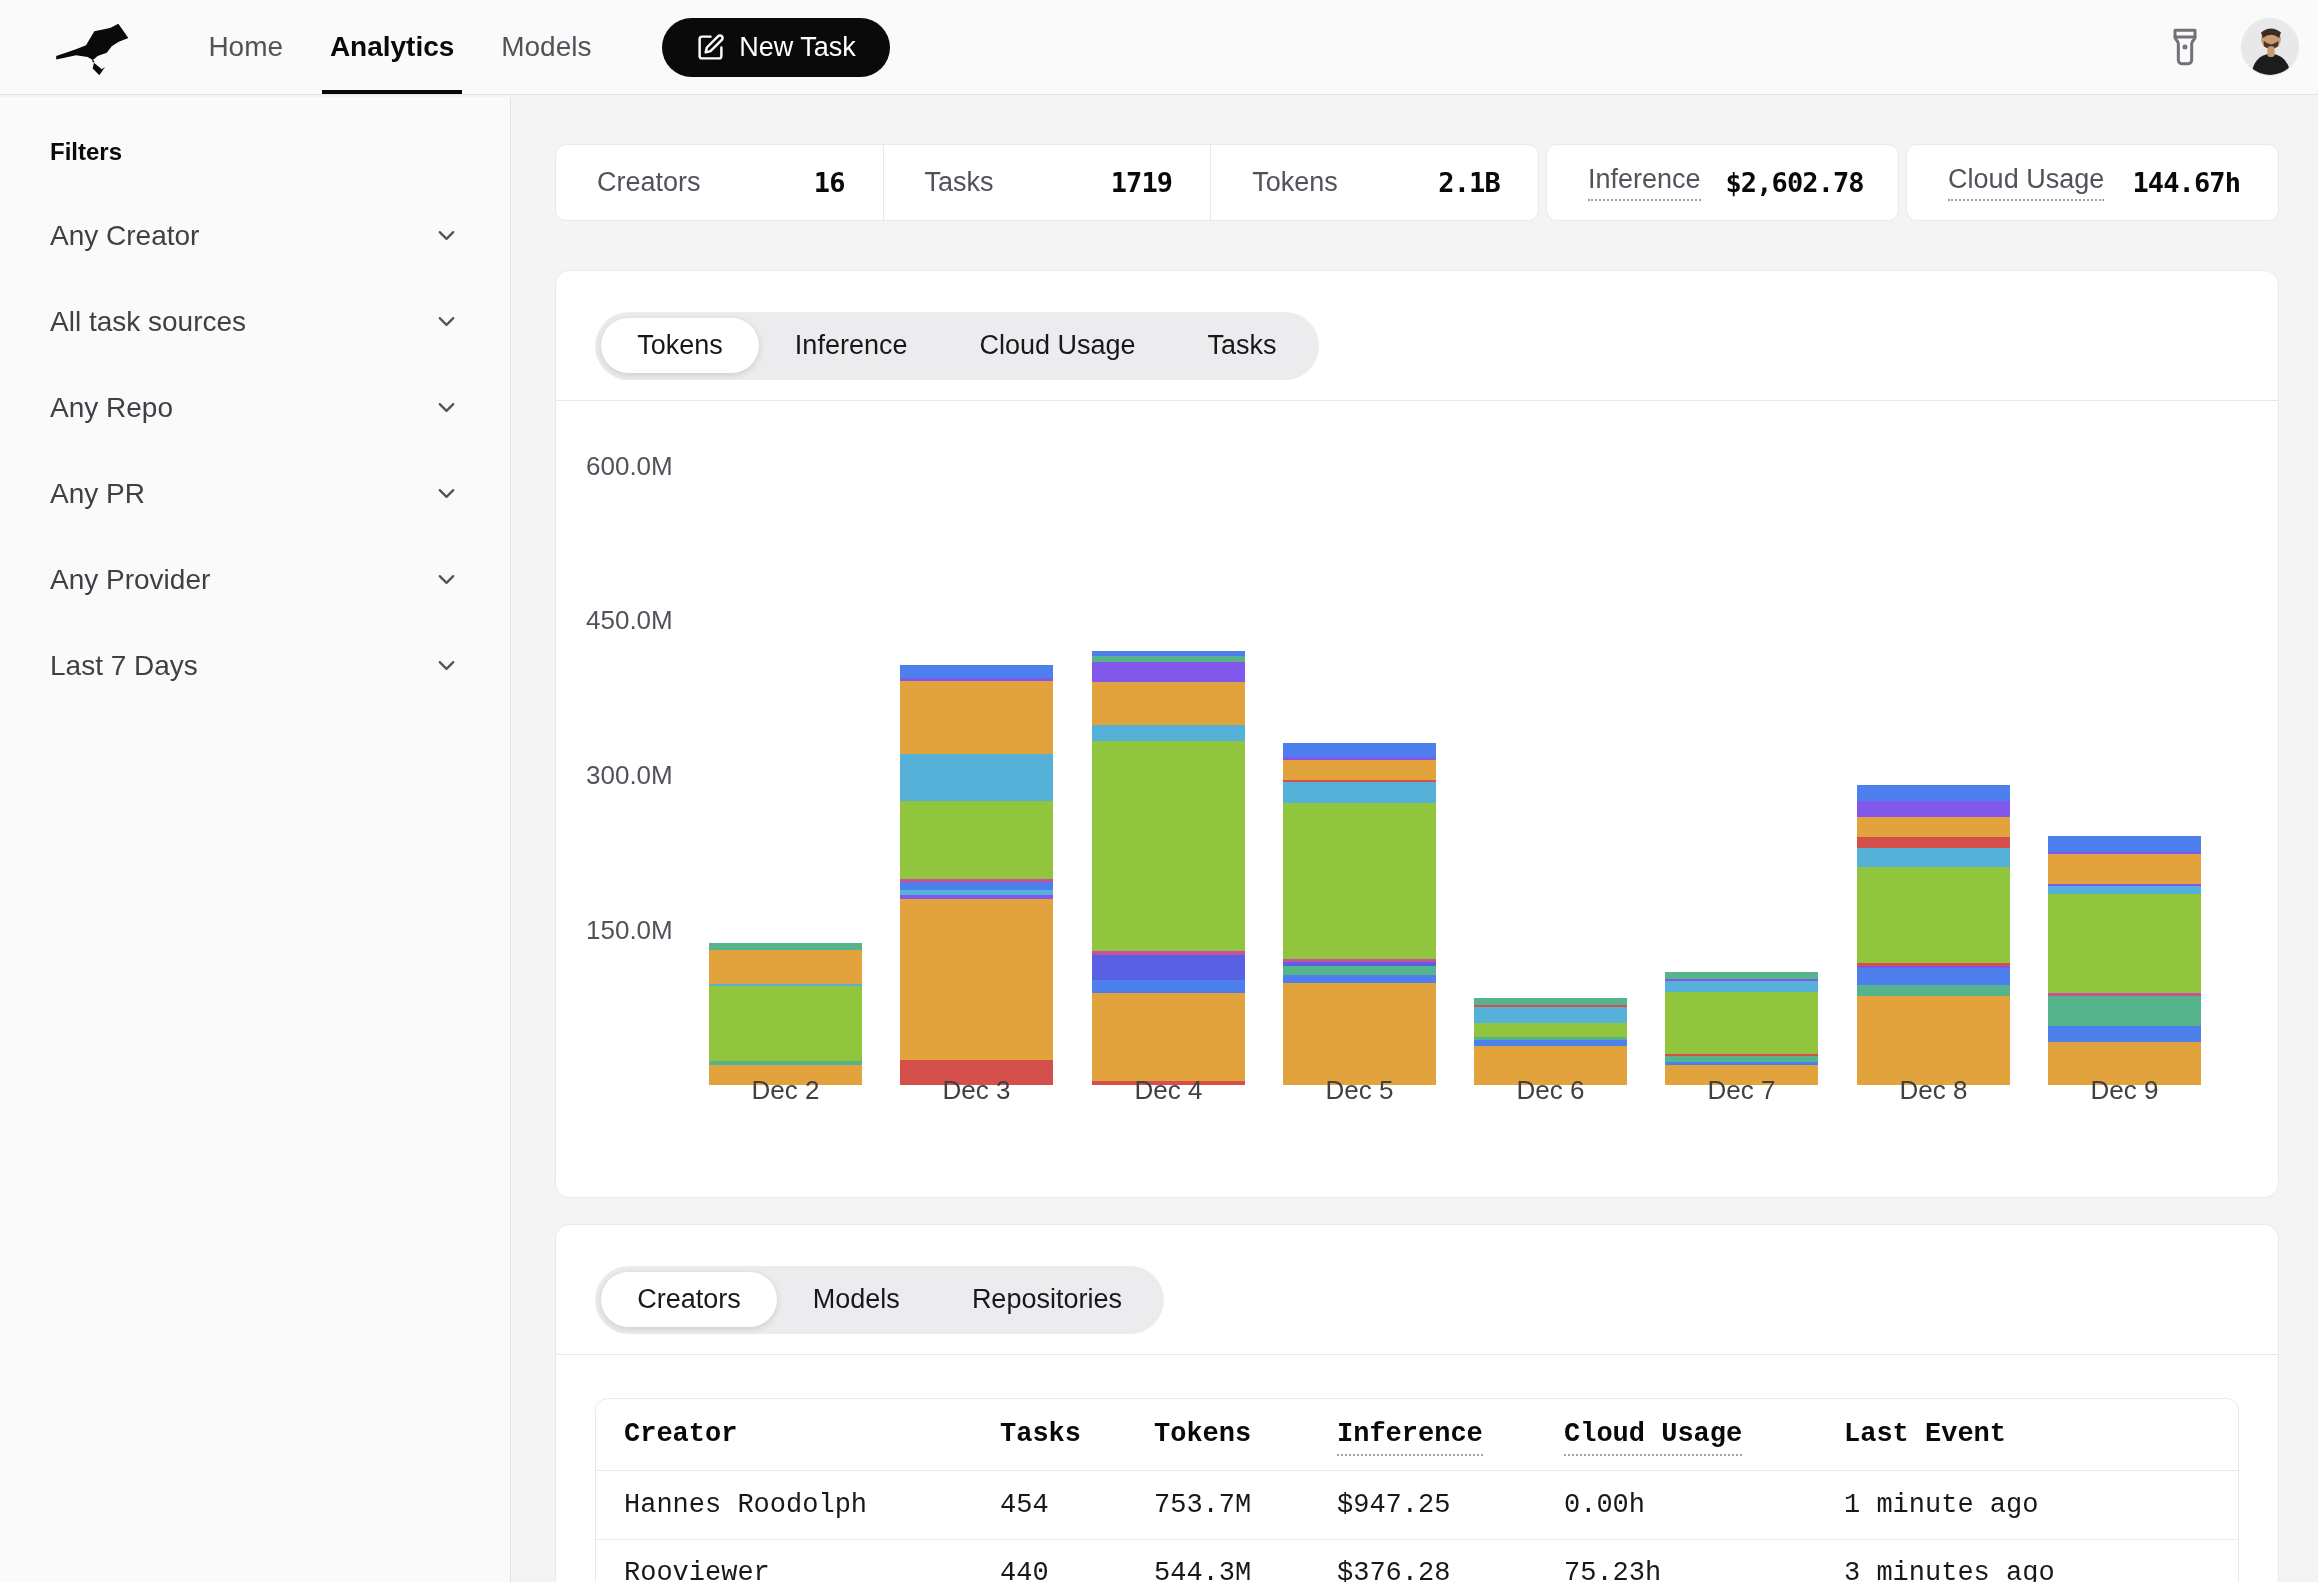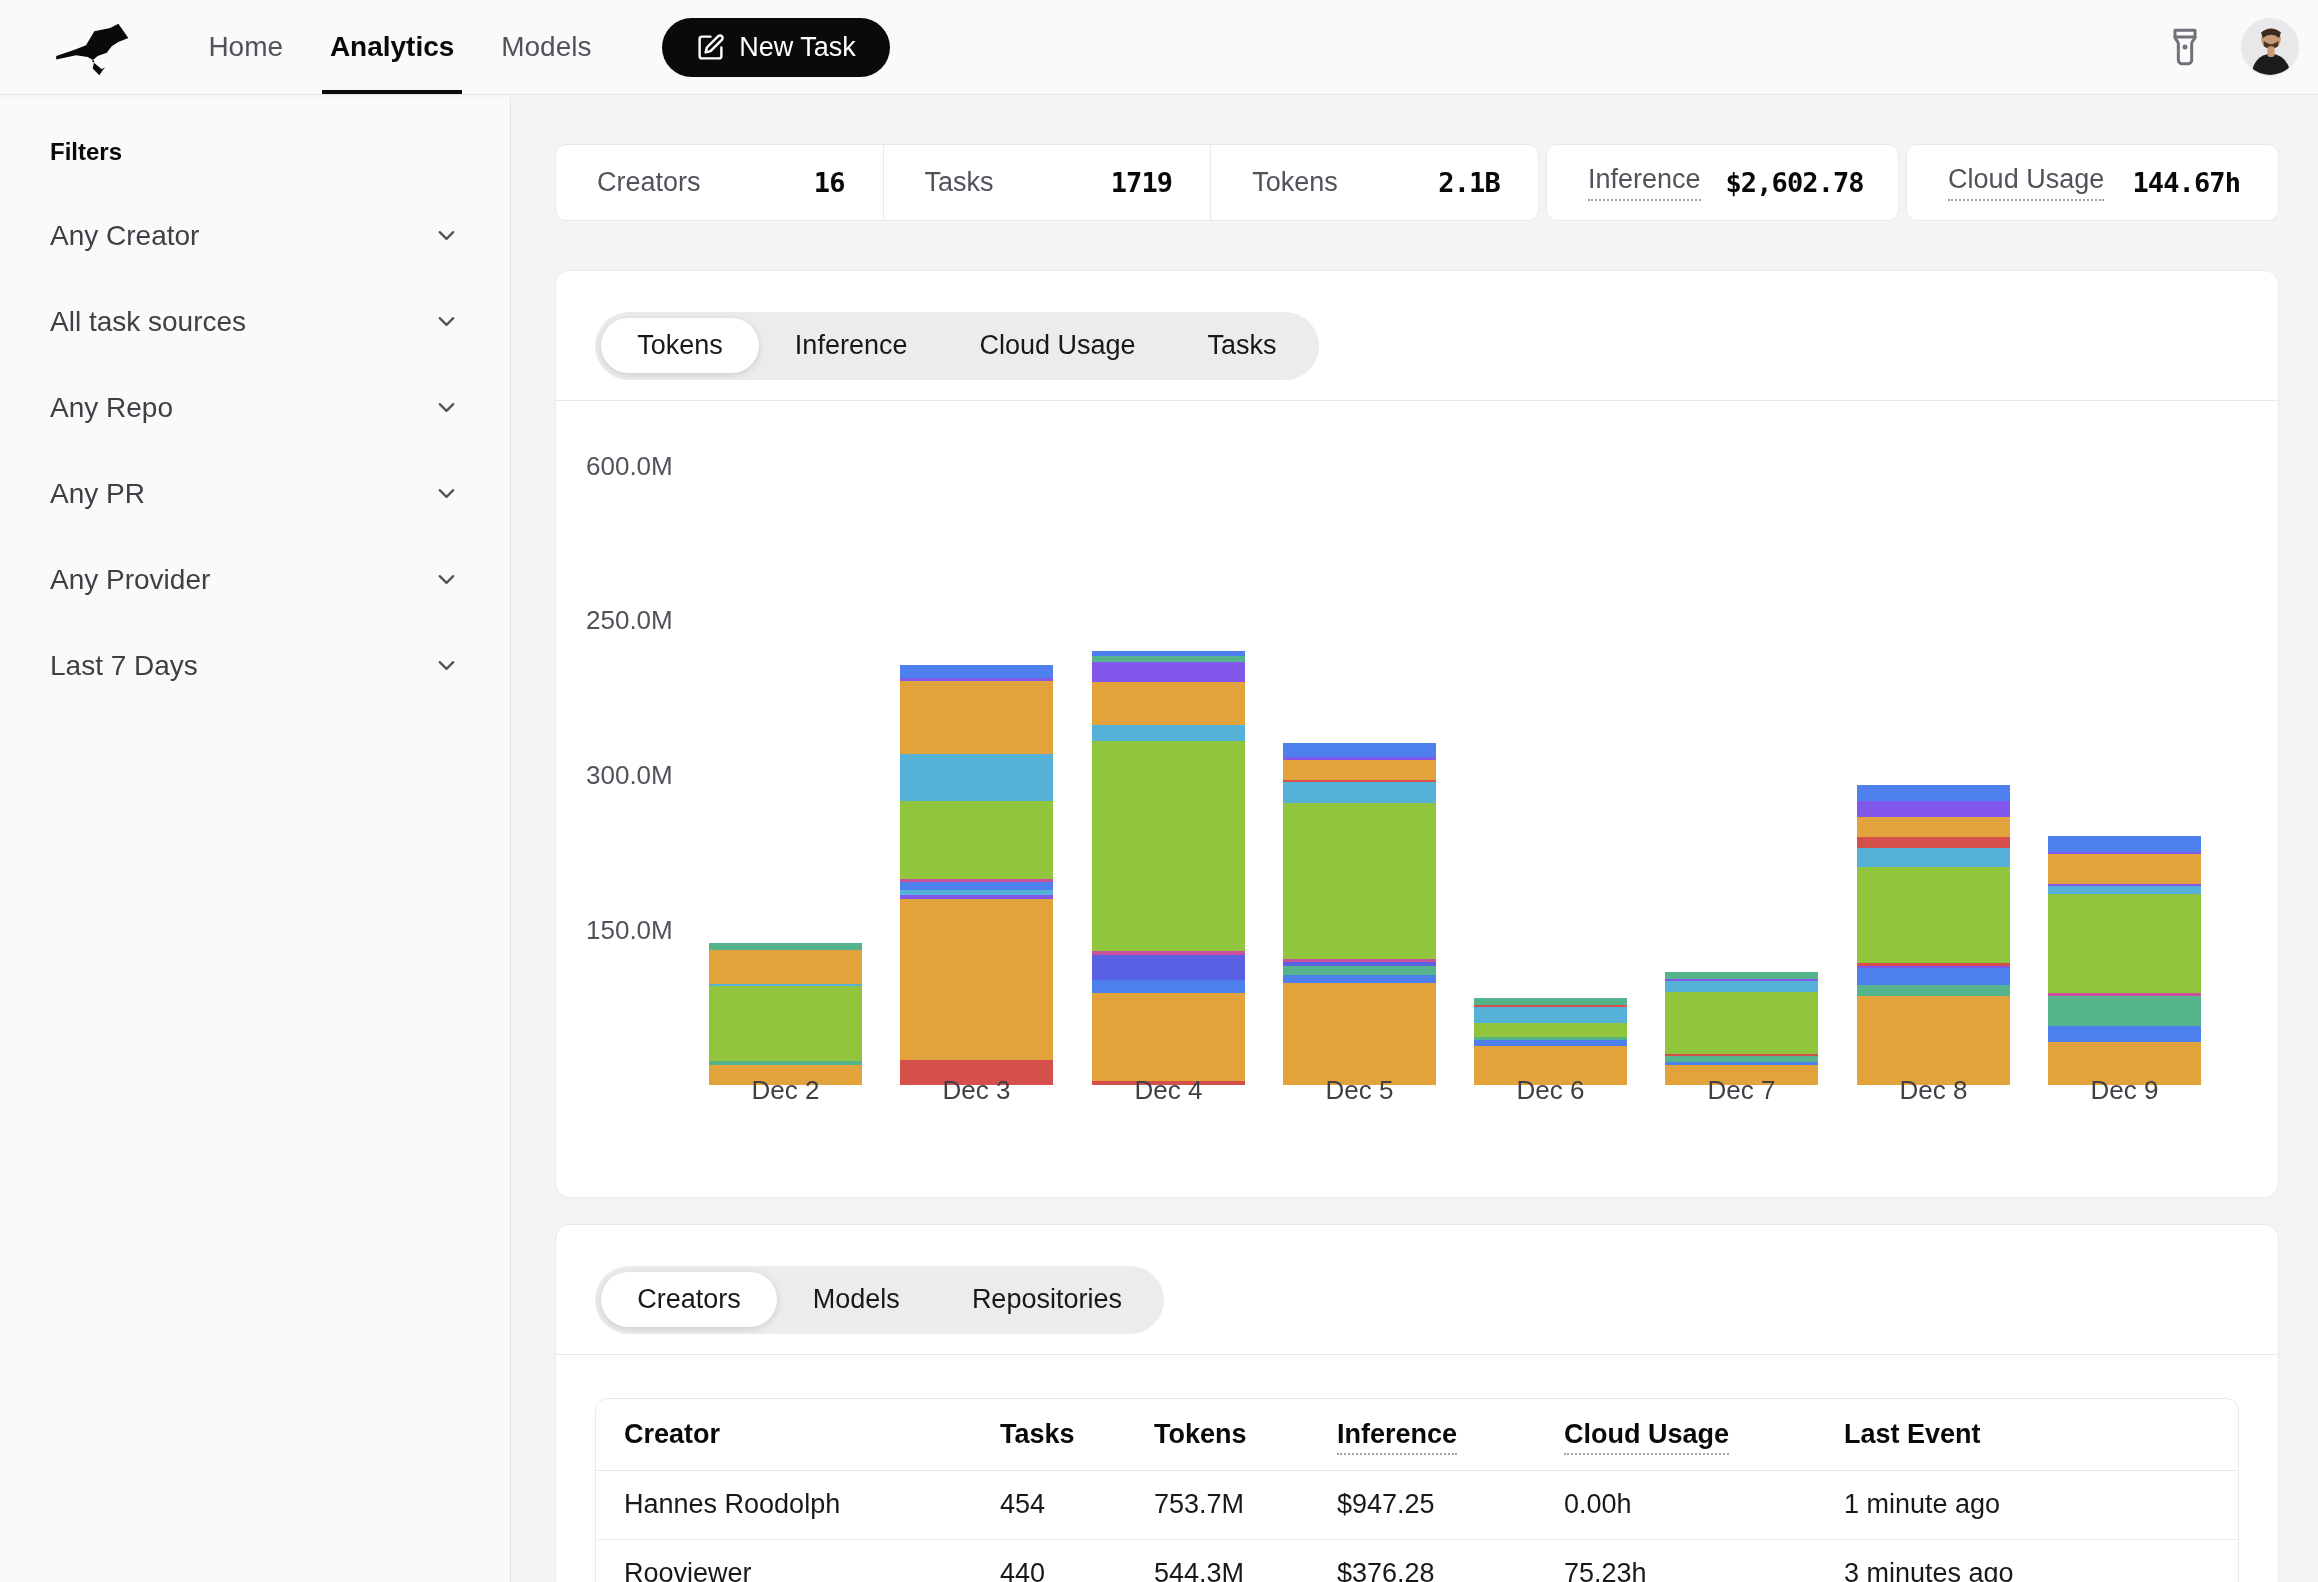--- a/index.html
+++ b/index.html
@@ -82,20 +82,21 @@
   .ytick { position:absolute; left:30px; width:117px; font-size:26px; color:#52525b; line-height:31px; }
   .xlabel { position:absolute; top:674px; width:153px; text-align:center; font-size:26px; color:#3f3f46; }
   .bar { position:absolute; bottom:112px; width:153px; display:flex; flex-direction:column-reverse; cursor:pointer; }
   .seg { width:100%; }
 
   .table-section { position:absolute; left:555px; top:1224px; width:1724px; height:504px; }
   .table-card { margin:43px 39px 0 39px; border:0.9px solid #e9e9eb; border-radius:12.6px; overflow:hidden; background:#fff; }
   .thead, .trow {
     display:grid; grid-template-columns:404px 154px 183px 227px 280px 1fr;
     align-items:center;
+    font-family:Liberation Mono, monospace;
   }
   .thead { height:72px; border-bottom:1.8px solid #e8e8ea; }
   .th { font-size:27px; font-weight:700; color:#09090b; white-space:nowrap; }
   .th:first-child, .td:first-child { padding-left:28px; }
   .th .dotted-h { border-bottom:2.7px dotted #a1a1aa; padding-bottom:4.5px; cursor:help; }
   .trow { height:68px; cursor:pointer; }
   .trow + .trow { border-top:0.9px solid #ececee; }
   .td { font-size:27px; color:#18181b; white-space:nowrap; }
 </style>
 </head>
@@ -213,21 +214,21 @@
   <div class="pill-tabs" id="chart-tabs">
       <div class="pill-tab active">Tokens</div>
       <div class="pill-tab">Inference</div>
       <div class="pill-tab">Cloud Usage</div>
       <div class="pill-tab">Tasks</div>
     </div>
   <div class="card-divider"></div>
   <div class="chart" id="chart">
       <div class="ytick" style="top: 514px;">150.0M</div>
       <div class="ytick" style="top: 359px;">300.0M</div>
-      <div class="ytick" style="top: 204px;">250.0M</div>
+      <div class="ytick" style="top: 204px;">450.0M</div>
       <div class="ytick" style="top: 50px;">600.0M</div>
       <div class="bar" style="left: 153px;">
         <div class="seg" style="height: 19.6px; background: rgb(226, 162, 60);"></div>
         <div class="seg" style="height: 3.6px; background: rgb(85, 180, 140);"></div>
         <div class="seg" style="height: 75px; background: rgb(146, 197, 62);"></div>
         <div class="seg" style="height: 2.6px; background: rgb(85, 177, 216);"></div>
         <div class="seg" style="height: 34px; background: rgb(226, 162, 60);"></div>
         <div class="seg" style="height: 7.2px; background: rgb(85, 180, 140);"></div>
       </div>
       <div class="xlabel" style="left: 153px;">Dec 2</div>

